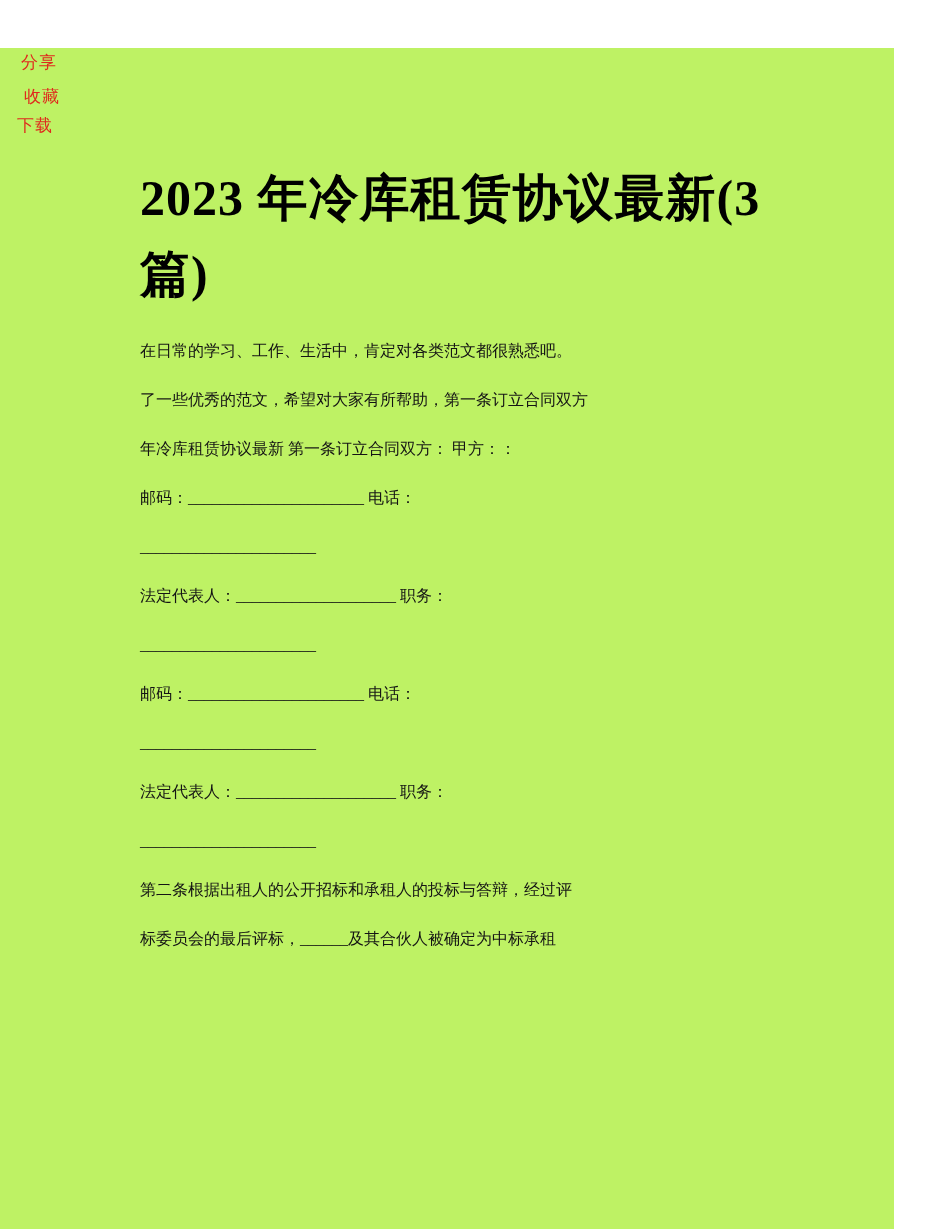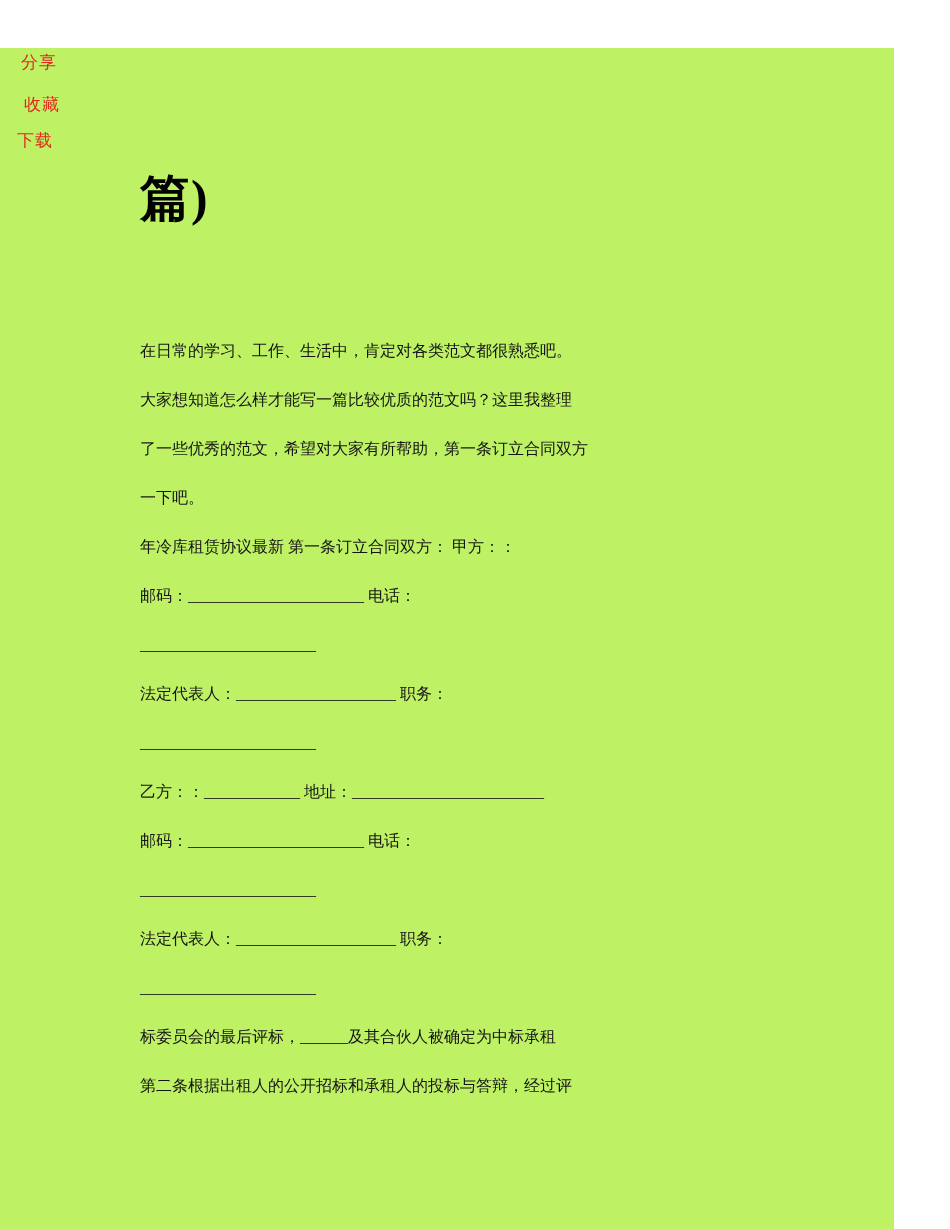--- a/index.html
+++ b/index.html
@@ -30,22 +30,22 @@
     position: absolute;
     left: 21px;
     font-size: 17px;
     line-height: 1;
     color: #df2a1d;
     font-family: "Liberation Sans", sans-serif;
     letter-spacing: 1px;
     white-space: nowrap;
   }
   .frag.f0 { top: 6px;  }
-  .frag.f1 { top: 48px; left: 24px; }
-  .frag.f2 { top: 84px; left: 17px; }
+  .frag.f1 { top: 40px; left: 24px; }
+  .frag.f2 { top: 69px; left: 17px; }
 
   .title {
     position: absolute;
     left: 140px;
     top: 112px;
     margin: 0;
     font-size: 50px;
     line-height: 76px;
     font-weight: bold;
     color: #000000;
@@ -76,35 +76,33 @@
 
 <div class="page">
 
   <div class="watermark">
     <span class="frag f0">分享</span>
     <span class="frag f1">收藏</span>
     <span class="frag f2">下载</span>
   </div>
 
   <h1 class="title">
+    <span class="tline">2023 年冷库租赁协议最新(3</span>
     <span class="tline">篇)</span>
   </h1>
 
   <div class="doc-body">
     <p class="bline">在日常的学习、工作、生活中，肯定对各类范文都很熟悉吧。</p>
-    <p class="bline">大家想知道怎么样才能写一篇比较优质的范文吗？这里我整理</p>
     <p class="bline">了一些优秀的范文，希望对大家有所帮助，第一条订立合同双方</p>
-    <p class="bline">一下吧。</p>
     <p class="bline">年冷库租赁协议最新 第一条订立合同双方： 甲方：：</p>
     <p class="bline">邮码：______________________ 电话：</p>
     <p class="bline">______________________</p>
     <p class="bline">法定代表人：____________________ 职务：</p>
     <p class="bline">______________________</p>
-    <p class="bline">乙方：：____________ 地址：________________________</p>
     <p class="bline">邮码：______________________ 电话：</p>
     <p class="bline">______________________</p>
     <p class="bline">法定代表人：____________________ 职务：</p>
     <p class="bline">______________________</p>
+    <p class="bline">第二条根据出租人的公开招标和承租人的投标与答辩，经过评</p>
     <p class="bline">标委员会的最后评标，______及其合伙人被确定为中标承租</p>
-    <p class="bline">第二条根据出租人的公开招标和承租人的投标与答辩，经过评</p>
   </div>
 
 </div>
 
 </body></html>

